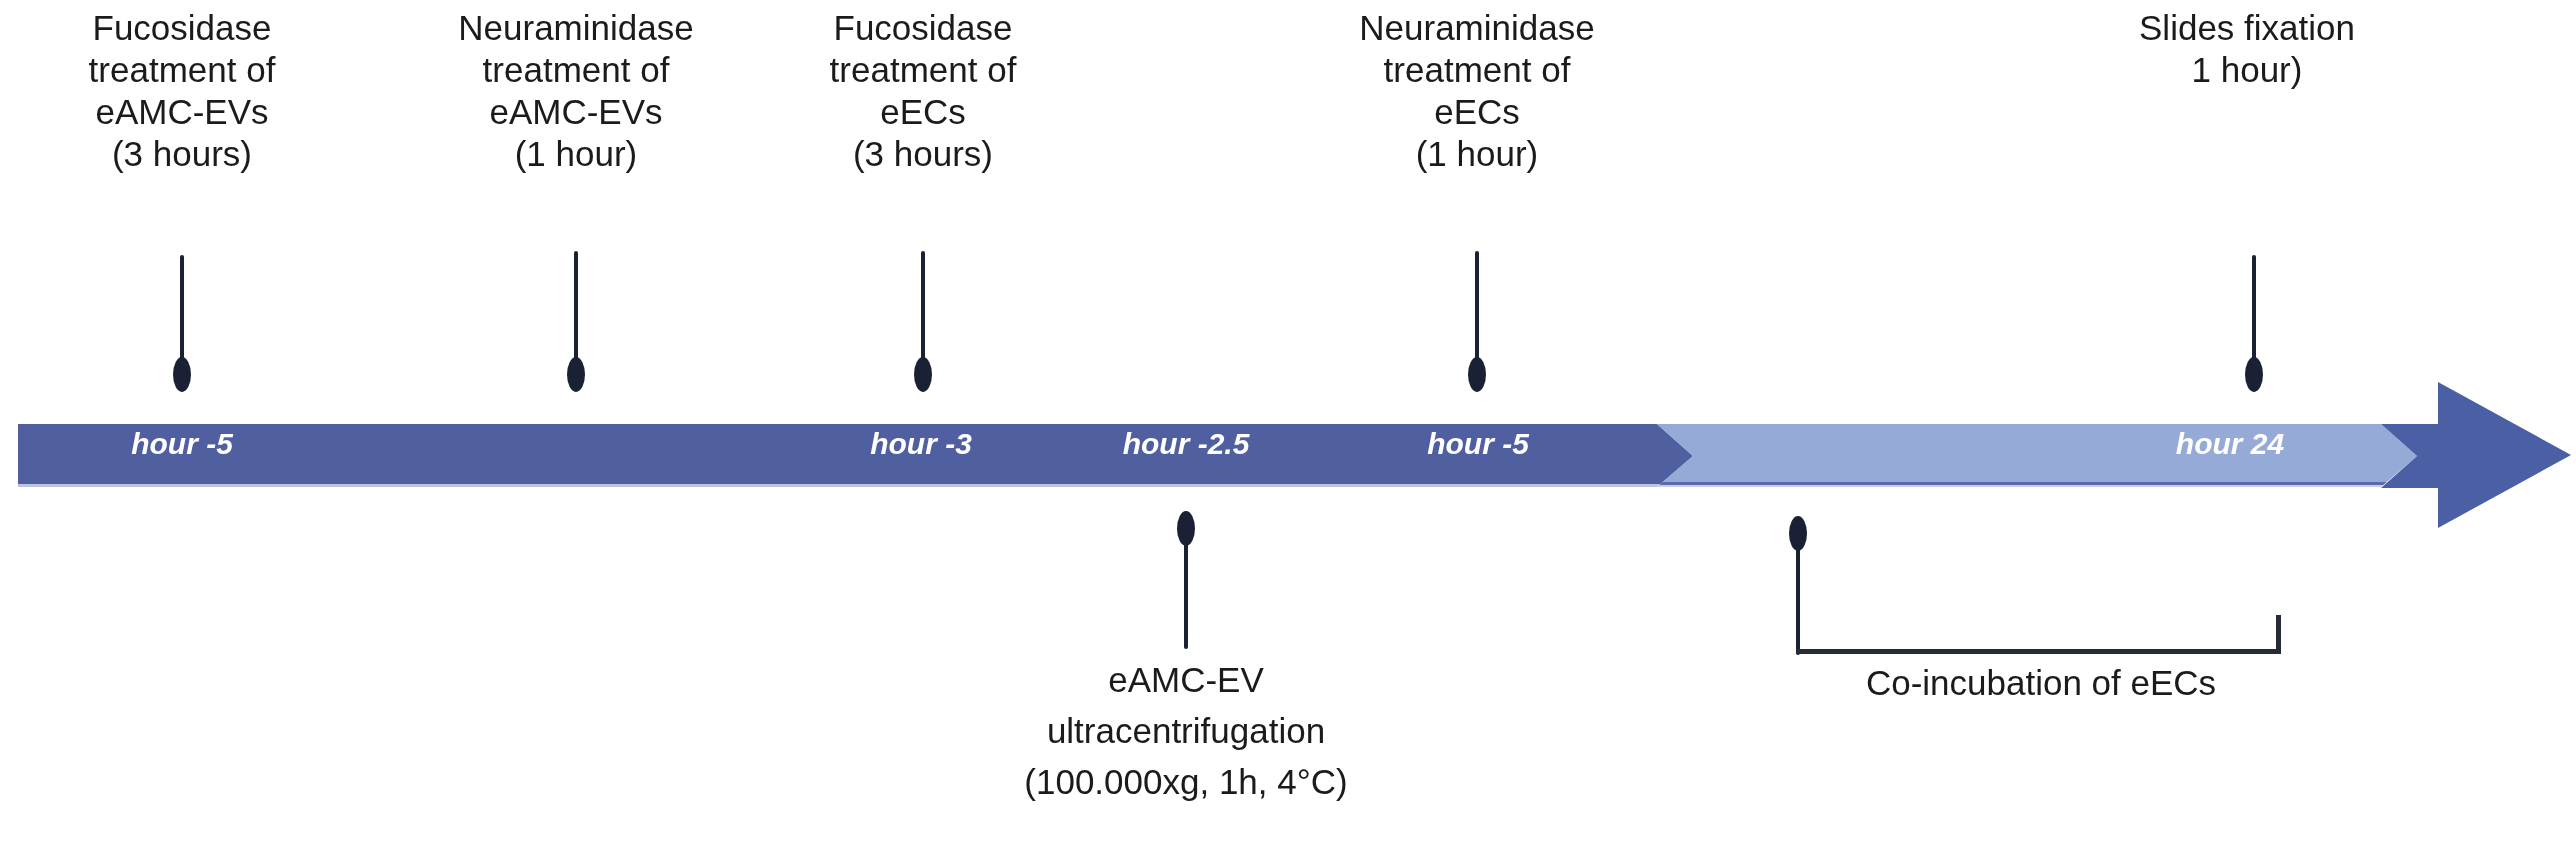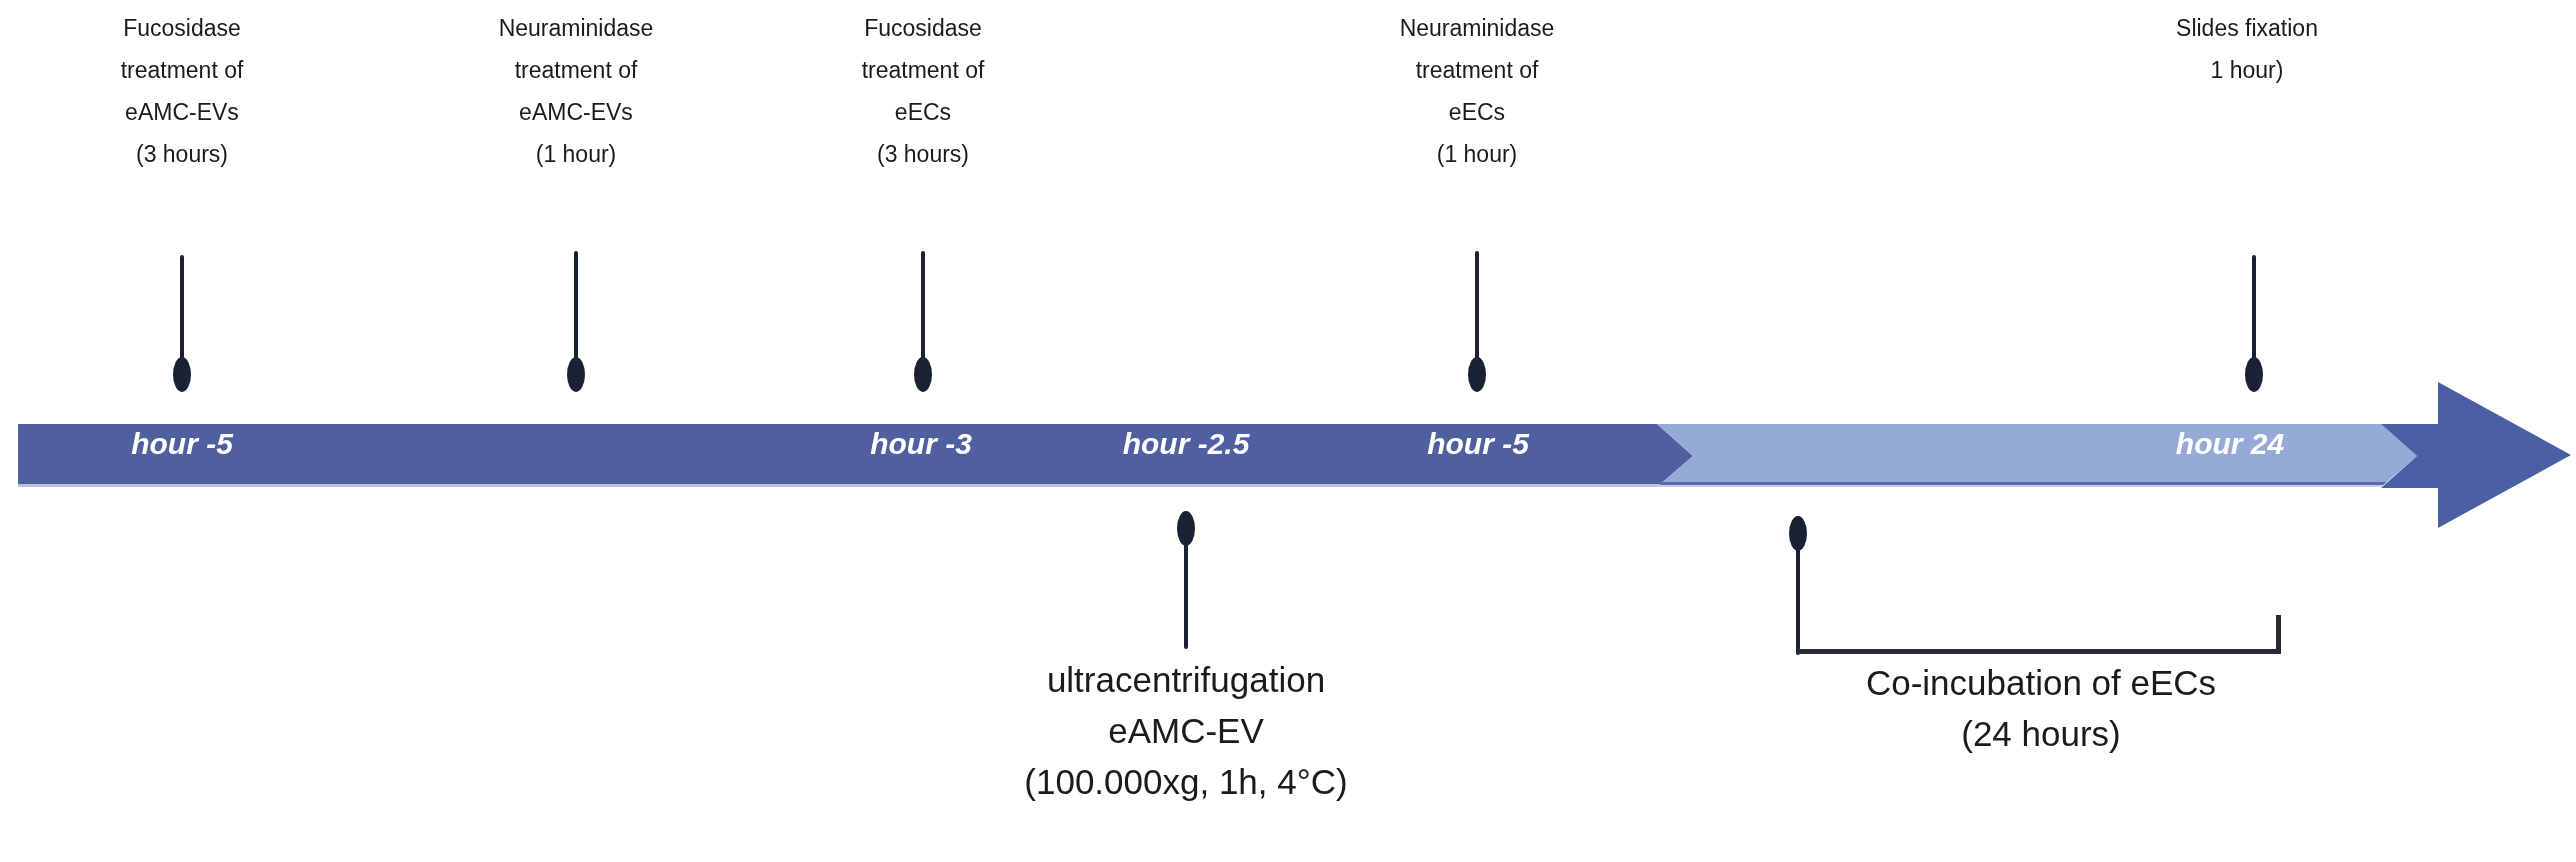--- a/index.html
+++ b/index.html
@@ -9,21 +9,21 @@
     background:#ffffff;
     font-family:"Liberation Sans", sans-serif;
     color:#1b1b1b;
     overflow:hidden;
   }
   
   .event-label{
     position:absolute;
     transform:translateX(-50%);
     text-align:center;
-    font-size:23px;
+    font-size:35px;
     line-height:42px;
     color:#1b1b1b;
     white-space:nowrap;
   }
   .event-label.below{
     font-size:35px;
     line-height:51px;
   }
   
   .pin-line{
@@ -138,30 +138,29 @@
   <div class="tick-label" style="left:921px">hour -3</div>
   <div class="tick-label" style="left:1186px">hour -2.5</div>
   <div class="tick-label" style="left:1478px">hour -5</div>
   <div class="tick-label" style="left:2230px">hour 24</div>
 
   <div>
     <div class="pin-dot" style="left:1177px;top:511px"></div>
     <div class="pin-line" style="left:1184px;top:540px;height:109px"></div>
   </div>
   <div class="event-label below" style="left:1186px;top:654px">
+    <div>eAMC-EV</div>
     <div>ultracentrifugation</div>
-    <div>eAMC-EV</div>
     <div>(100.000xg, 1h, 4°C)</div>
   </div>
 
   <div>
     <div class="pin-dot" style="left:1789px;top:516px"></div>
     <div class="pin-line" style="left:1796px;top:545px;height:110px"></div>
     <div class="bracket-h"></div>
     <div class="bracket-tick"></div>
   </div>
   <div class="event-label below" style="left:2041px;top:657px">
     <div>Co-incubation of eECs</div>
-    <div>(24 hours)</div>
   </div>
 
 </div>
 
 
 </body></html>

